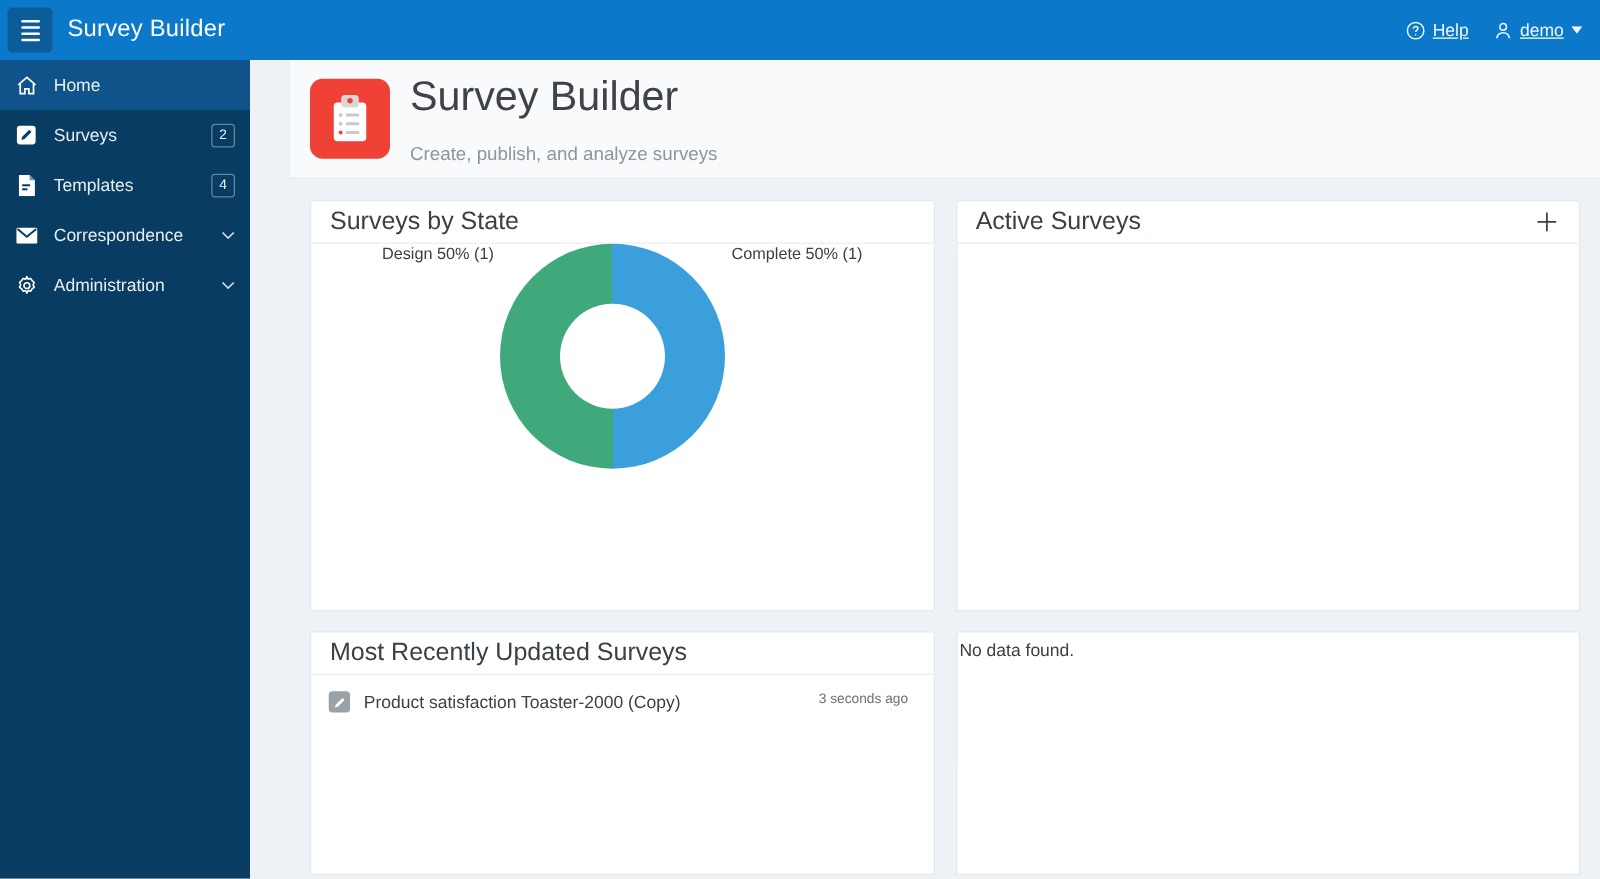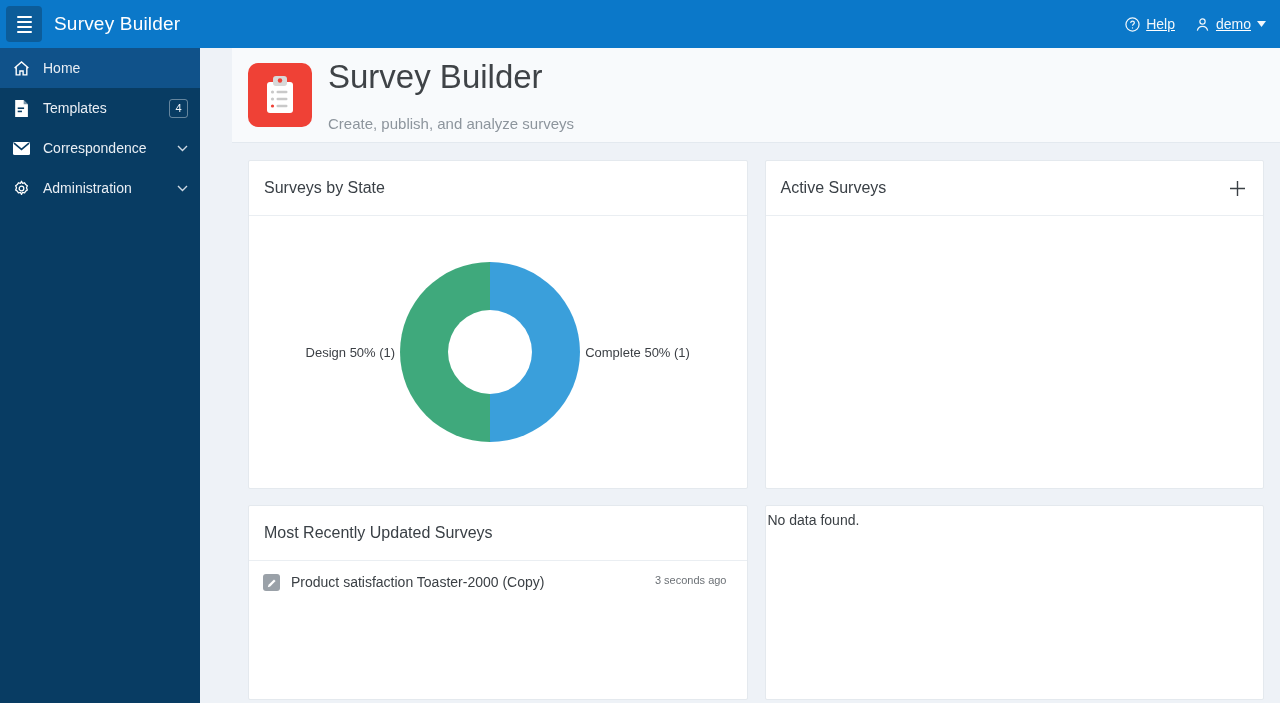--- a/index.html
+++ b/index.html
@@ -86,34 +86,34 @@
     height: 100%;
   }
   .card {
     background: #fff;
     border: 1px solid #e4e9ee;
     border-radius: 2px;
     display: flex; flex-direction: column;
     overflow: hidden;
   }
   .card-header {
-    height: 55px; flex: none;
+    height: 34px; flex: none;
     display: flex; align-items: center;
     padding: 0 15px;
     border-bottom: 1px solid #eaeef2;
-    font-size: 16px; color: #3a4046;
+    font-size: 20px; color: #3a4046;
   }
   .card-header .spacer { flex: 1; }
   .icon-btn { background: none; border: none; cursor: pointer; color: #3b4045; display: flex; padding: 2px; }
   .card-body { flex: 1; position: relative; }
 
   
   .donut-wrap {
     height: 100%;
-    display: flex; align-items: center; justify-content: center;
+    display: flex; align-items: flex-start; justify-content: center;
     gap: 5px;
   }
   .donut {
     width: 180px; height: 180px; border-radius: 50%;
     position: relative; flex: none;
   }
   .donut .hole {
     position: absolute; left: 48px; top: 48px;
     width: 84px; height: 84px; border-radius: 50%;
     background: #fff;
@@ -184,20 +184,30 @@
 
     <div class="side-item active">
       <span class="s-icon">
         <svg width="17" height="17" viewBox="0 0 16 16" fill="none" stroke="#fff" stroke-width="1.3">
           <path d="M1.5 7.5 8 1.8l6.5 5.7M3 6.8V14h3.5v-3.6h3V14H13V6.8"></path>
         </svg>
       </span>
       <span class="s-label">Home</span>
     </div>
 
+    <div class="side-item">
+      <span class="s-icon">
+        <svg width="16" height="16" viewBox="0 0 16 16">
+          <rect x="0.5" y="0.5" width="15" height="15" rx="2.5" fill="#fff"></rect>
+          <path d="M4 12 4.8 9.4 10.4 3.8 12.2 5.6 6.6 11.2z" fill="#083c63"></path>
+        </svg>
+      </span>
+      <span class="s-label">Surveys</span>
+      <span class="side-badge">2</span>
+    </div>
 
     <div class="side-item">
       <span class="s-icon">
         <svg width="14" height="17" viewBox="0 0 13 16">
           <path d="M1 0h8l4 4v12H1z" fill="#fff"></path>
           <path d="M9 0l4 4H9z" fill="#083c63" opacity=".55"></path>
           <rect x="3.4" y="7" width="6" height="1.5" fill="#083c63"></rect>
           <rect x="3.4" y="10" width="4" height="1.5" fill="#083c63"></rect>
         </svg>
       </span>

